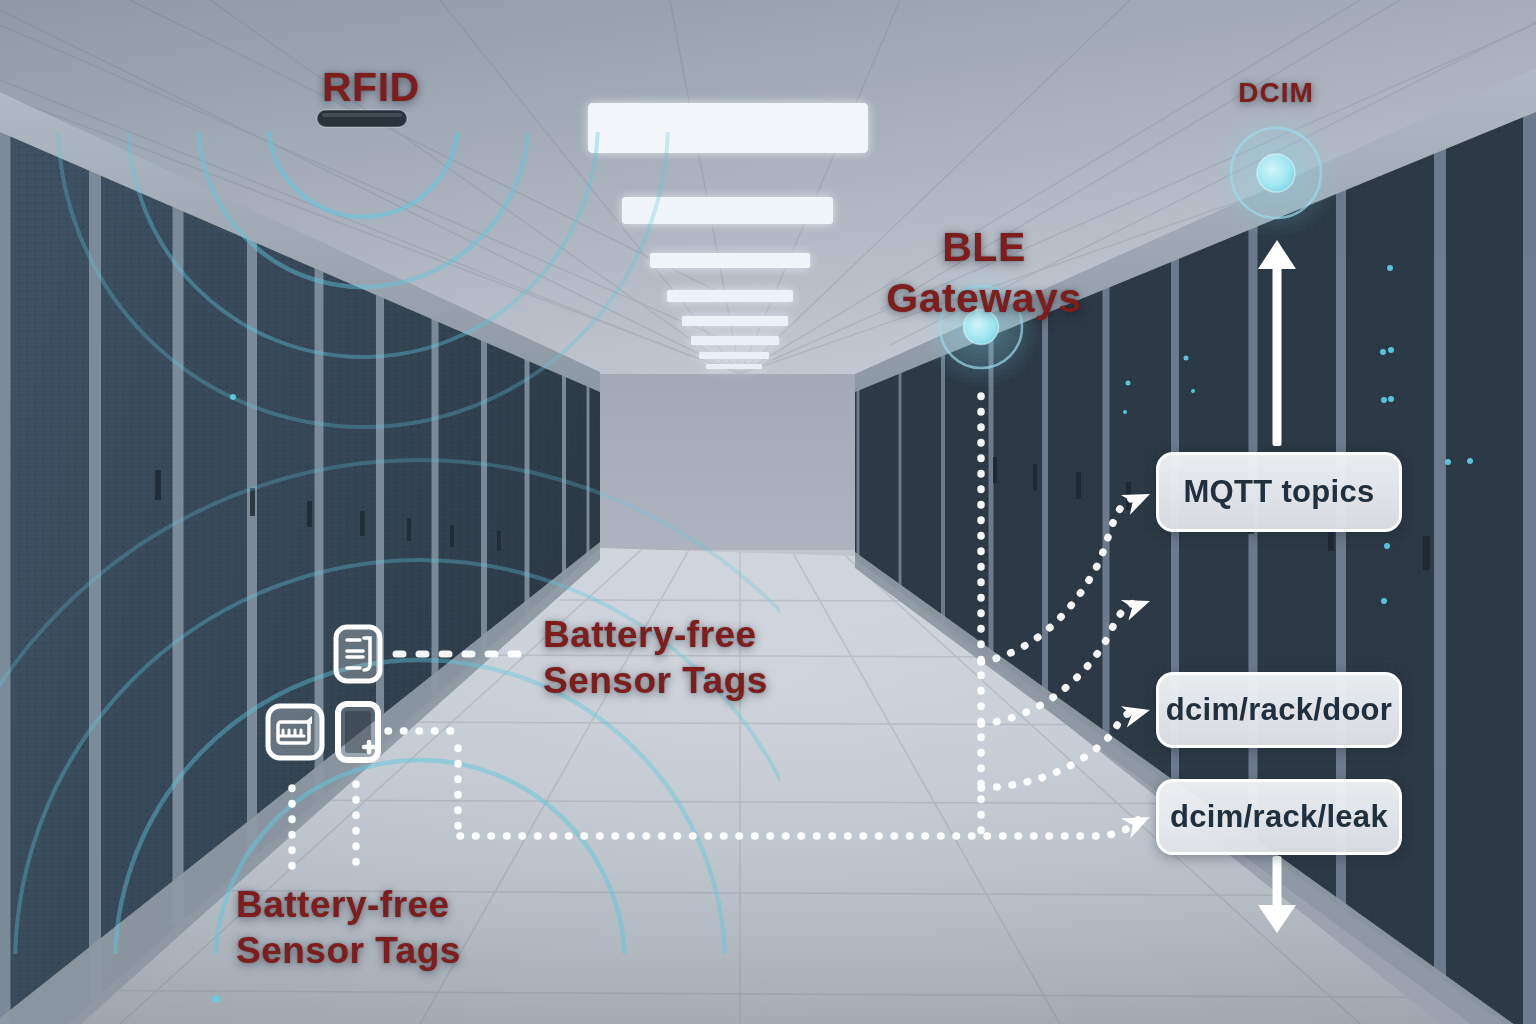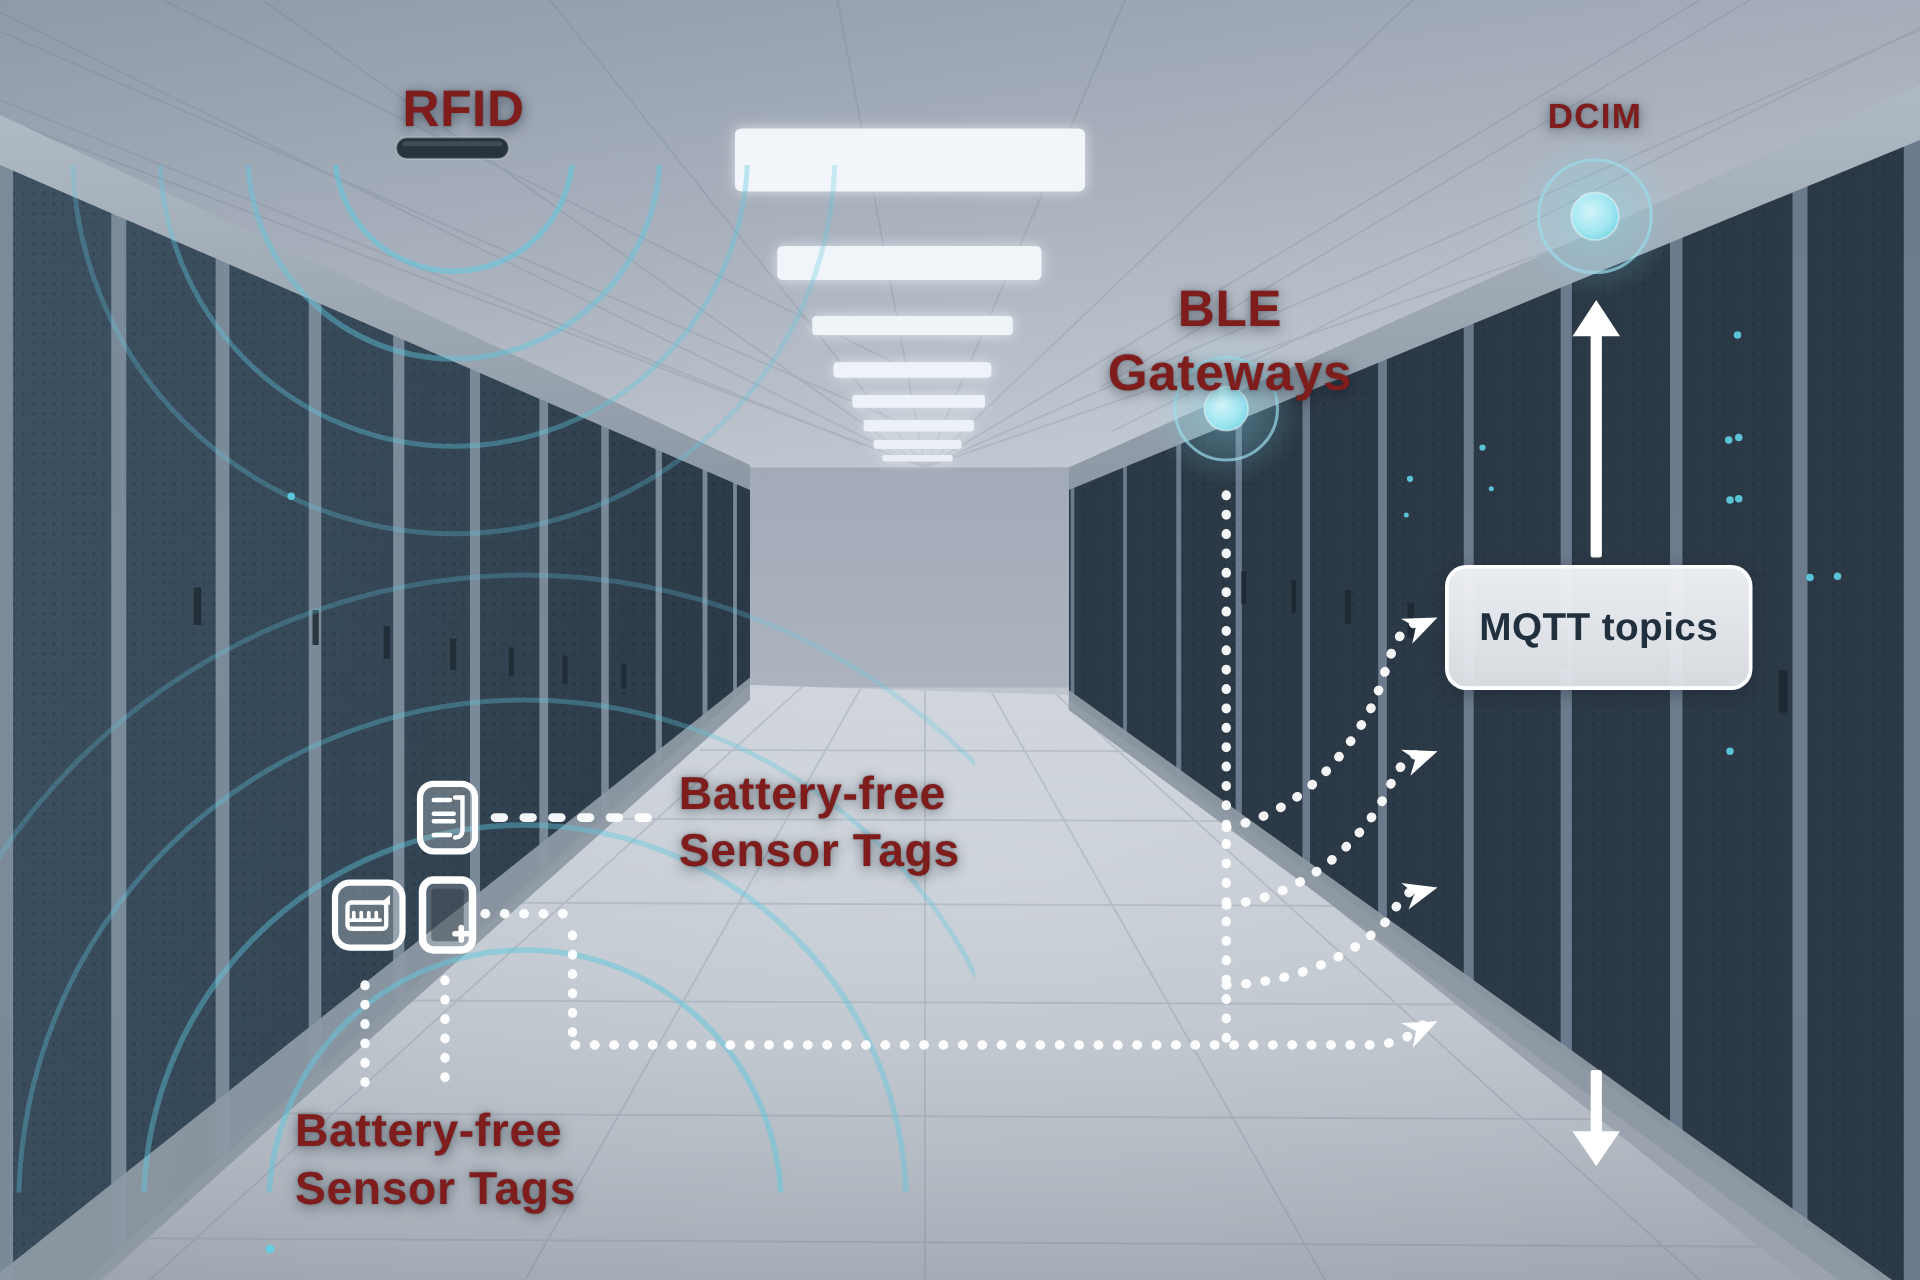--- a/index.html
+++ b/index.html
@@ -22,21 +22,21 @@
   .lbl-tags-bottom{left:236px;top:882px;font-size:37px;}
   .topic-box{
     position:absolute;left:1156px;width:246px;height:76px;
     box-sizing:border-box;border:3px solid rgba(255,255,255,.96);
     border-radius:17px;
     background:linear-gradient(180deg, rgba(240,242,245,.97) 0%, rgba(224,227,232,.95) 100%);
     box-shadow:0 3px 12px rgba(25,35,50,.35);
     display:flex;align-items:center;justify-content:center;
     color:#20303f;font-size:31px;font-weight:600;letter-spacing:.3px;
   }
-  .box-mqtt{top:452px;height:100px;}
+  .box-mqtt{top:452px;height:80px;}
   .box-temp{top:563px;}
   .box-door{top:672px;}
   .box-leak{top:779px;}
   .tag-icon{position:absolute;}
 </style>
 </head>
 <body>
 
 <div class="stage">
 
@@ -337,14 +337,16 @@
   <div class="label lbl-rfid">RFID</div>
   <div class="label lbl-ble center">BLE
 Gateways</div>
   <div class="label lbl-dcim center">DCIM</div>
   <div class="label lbl-tags-mid">Battery-free
 Sensor Tags</div>
   <div class="label lbl-tags-bottom">Battery-free
 Sensor Tags</div>
 
   <div class="topic-box box-mqtt">MQTT topics</div>
+  <div class="topic-box box-door">dcim/rack/door</div>
+  <div class="topic-box box-leak">dcim/rack/leak</div>
 
 </div>
 
 </body></html>

